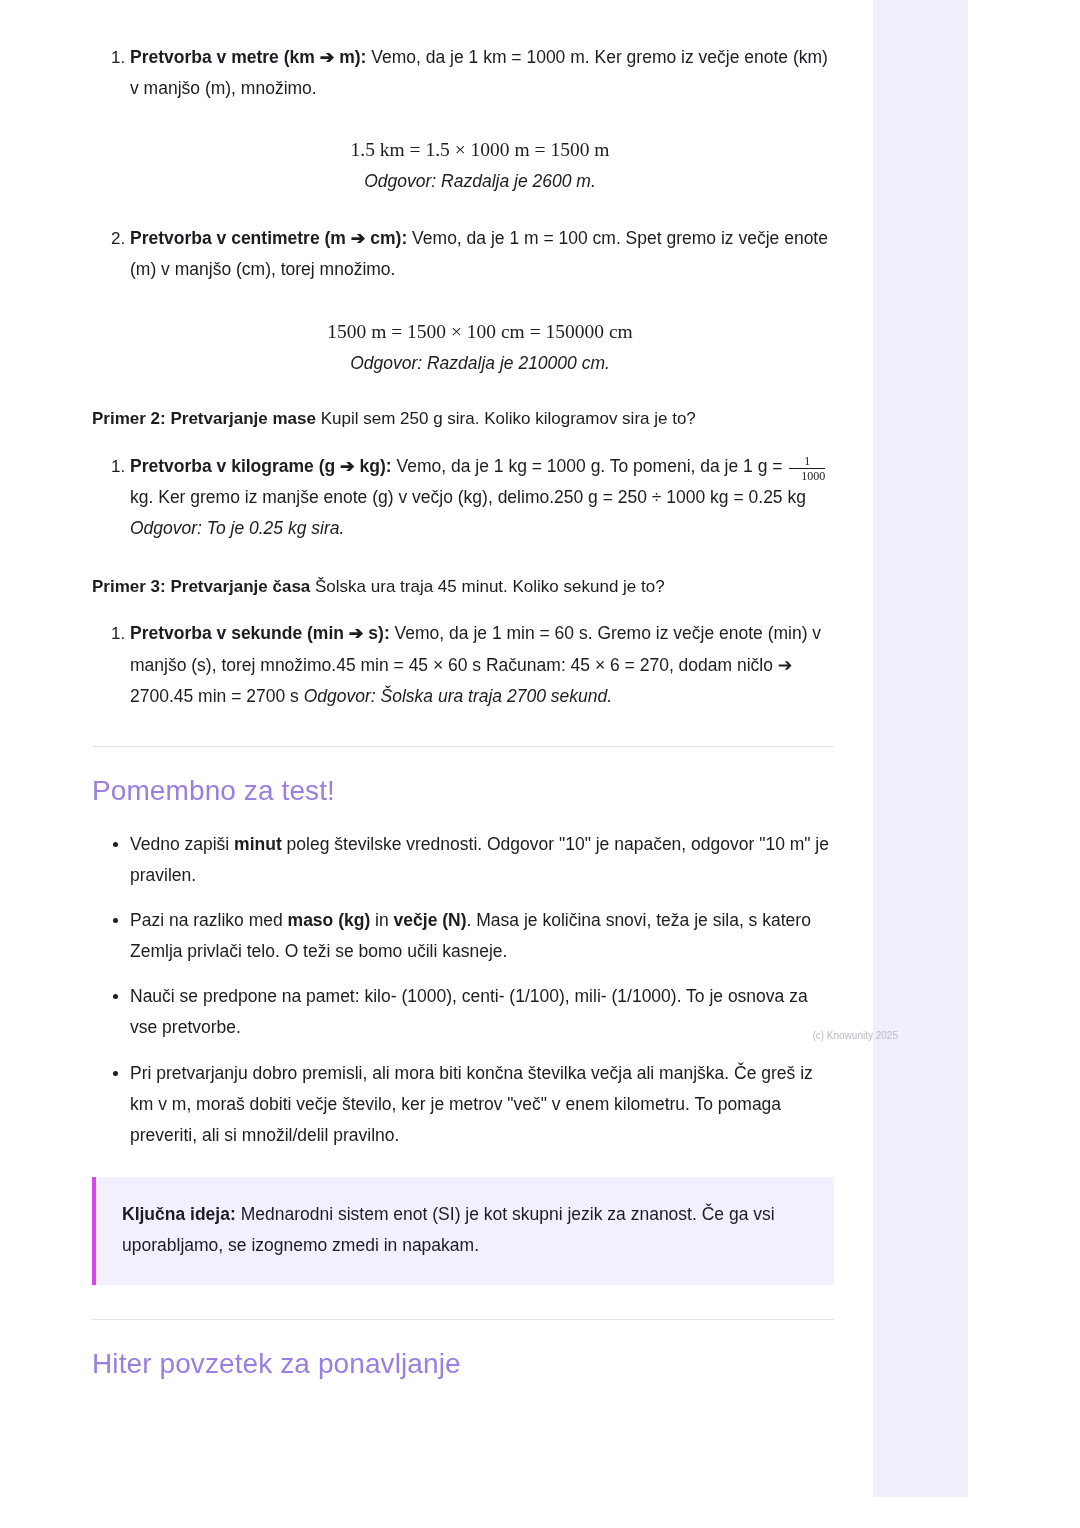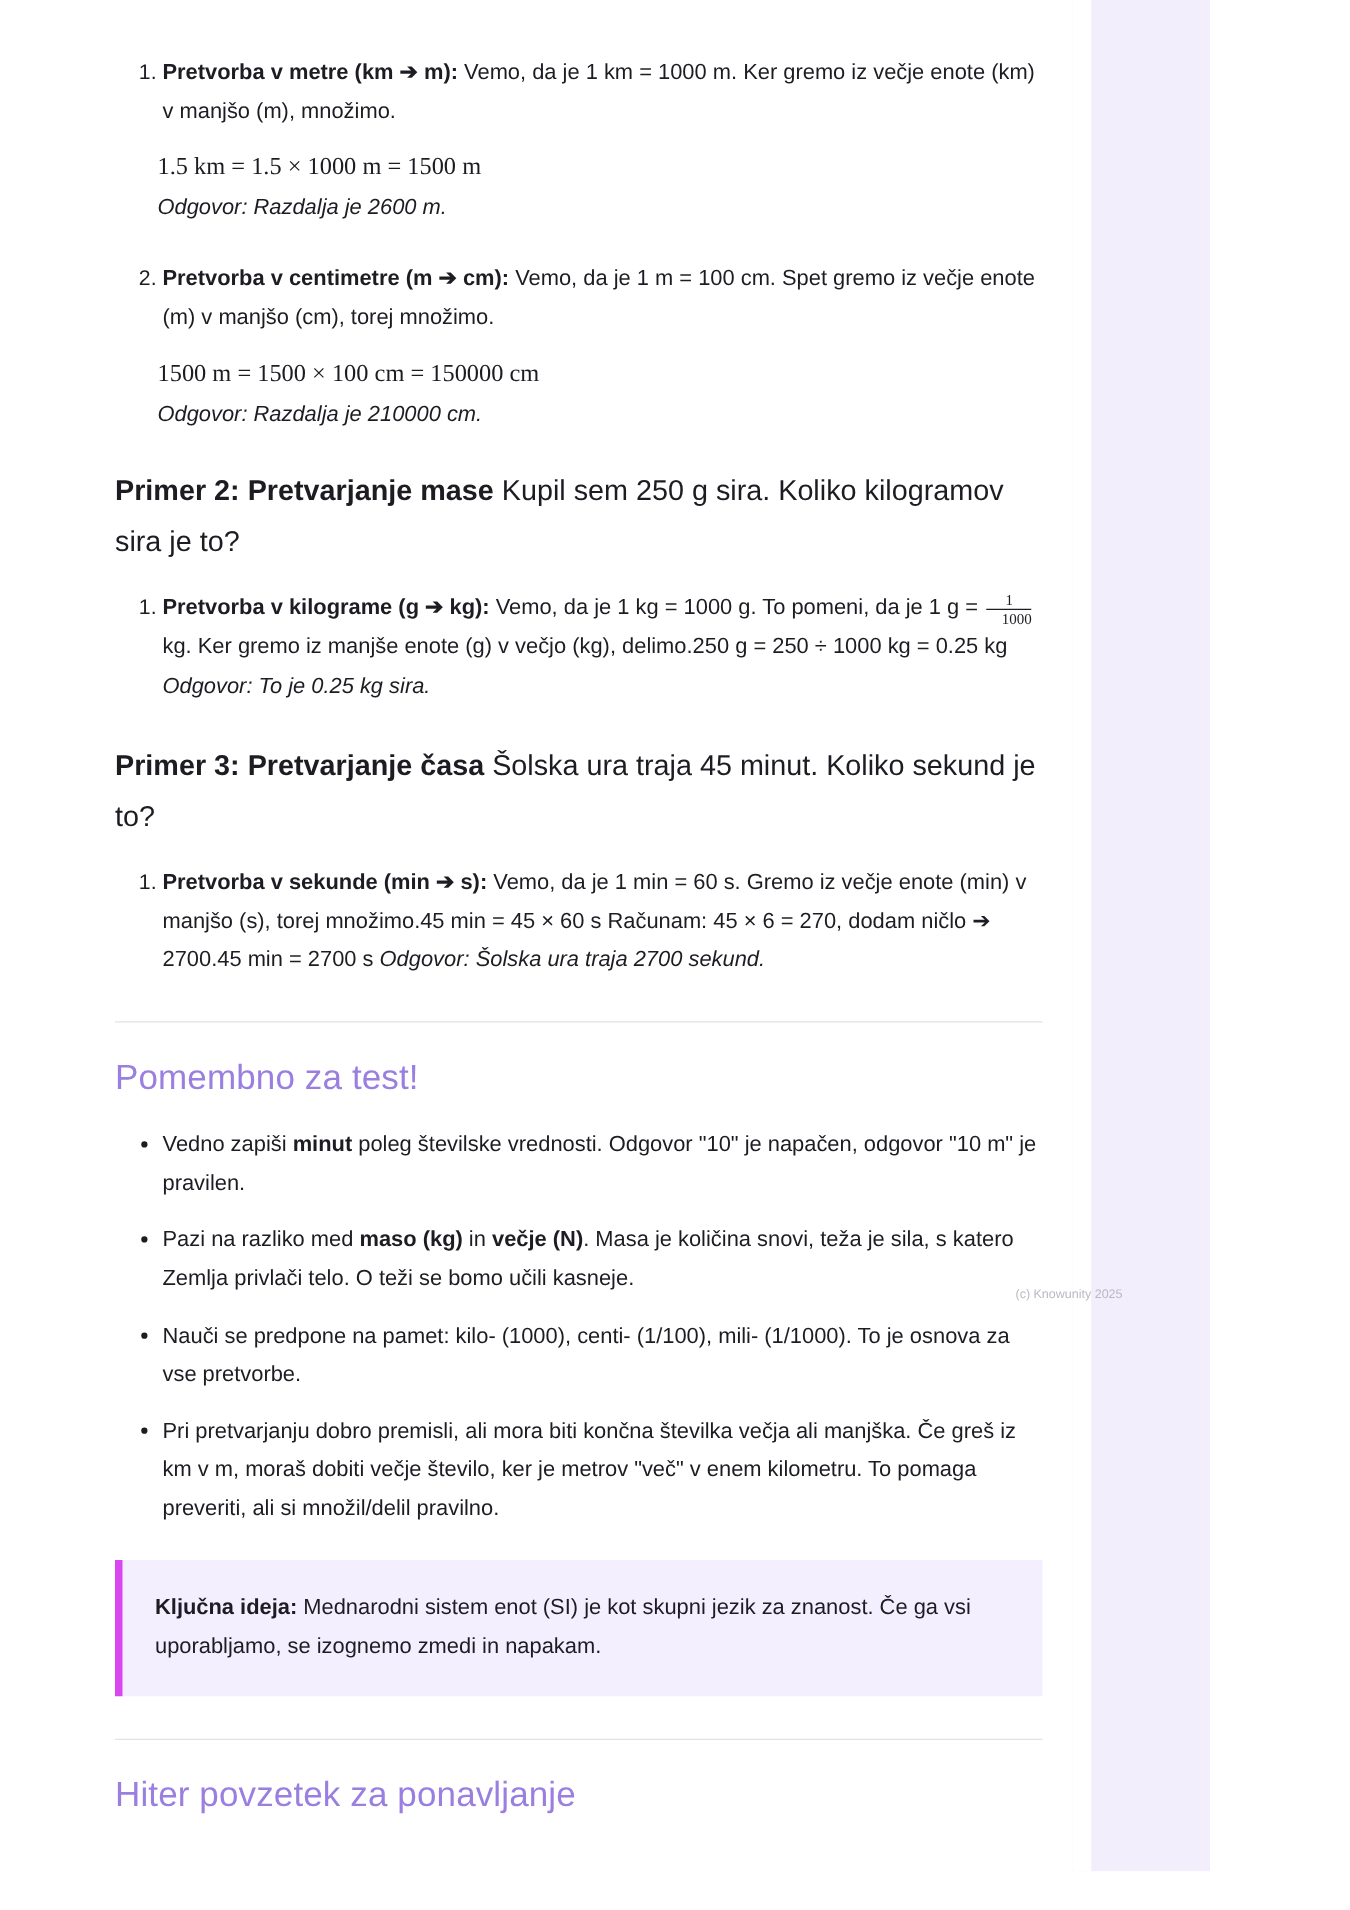--- a/index.html
+++ b/index.html
@@ -66,24 +66,24 @@
     font-family: "Liberation Serif", serif;
     font-size: 19.5px;
     line-height: 1.6;
   }
   .ansline {
     margin: 0 0 0 34px;
     font-size: 17.5px;
     font-style: italic;
     line-height: 1.7;
   }
-  .eqgroup { margin-top: 14px; margin-bottom: 26px; }
+  .eqgroup { margin-top: 30px; margin-bottom: 26px; text-align: center; }
   .para-example {
     margin: 0 0 16px 0;
-    font-size: 23px;
+    font-size: 17px;
     line-height: 1.78;
   }
   .frac {
     display: inline-block;
     vertical-align: -0.45em;
     text-align: center;
     font-family: "Liberation Serif", serif;
     line-height: 1;
     margin: 0 2px;
   }
@@ -108,21 +108,21 @@
     font-size: 28px;
     color: #9a7fe0;
     font-weight: normal;
     margin: 0 0 22px 0;
     letter-spacing: .1px;
   }
   ul.bullets li { margin-bottom: 14px; }
   .callout {
     margin-top: 26px;
     background: #f4efff;
-    border-left: 6px solid #d946ef;
+    border-left: 4px solid #d946ef;
     padding: 22px 26px 24px 26px;
     box-sizing: border-box;
   }
   .callout p {
     font-size: 17.5px;
     line-height: 1.78;
   }
   .watermark {
     position: absolute;
     right: 70px;

